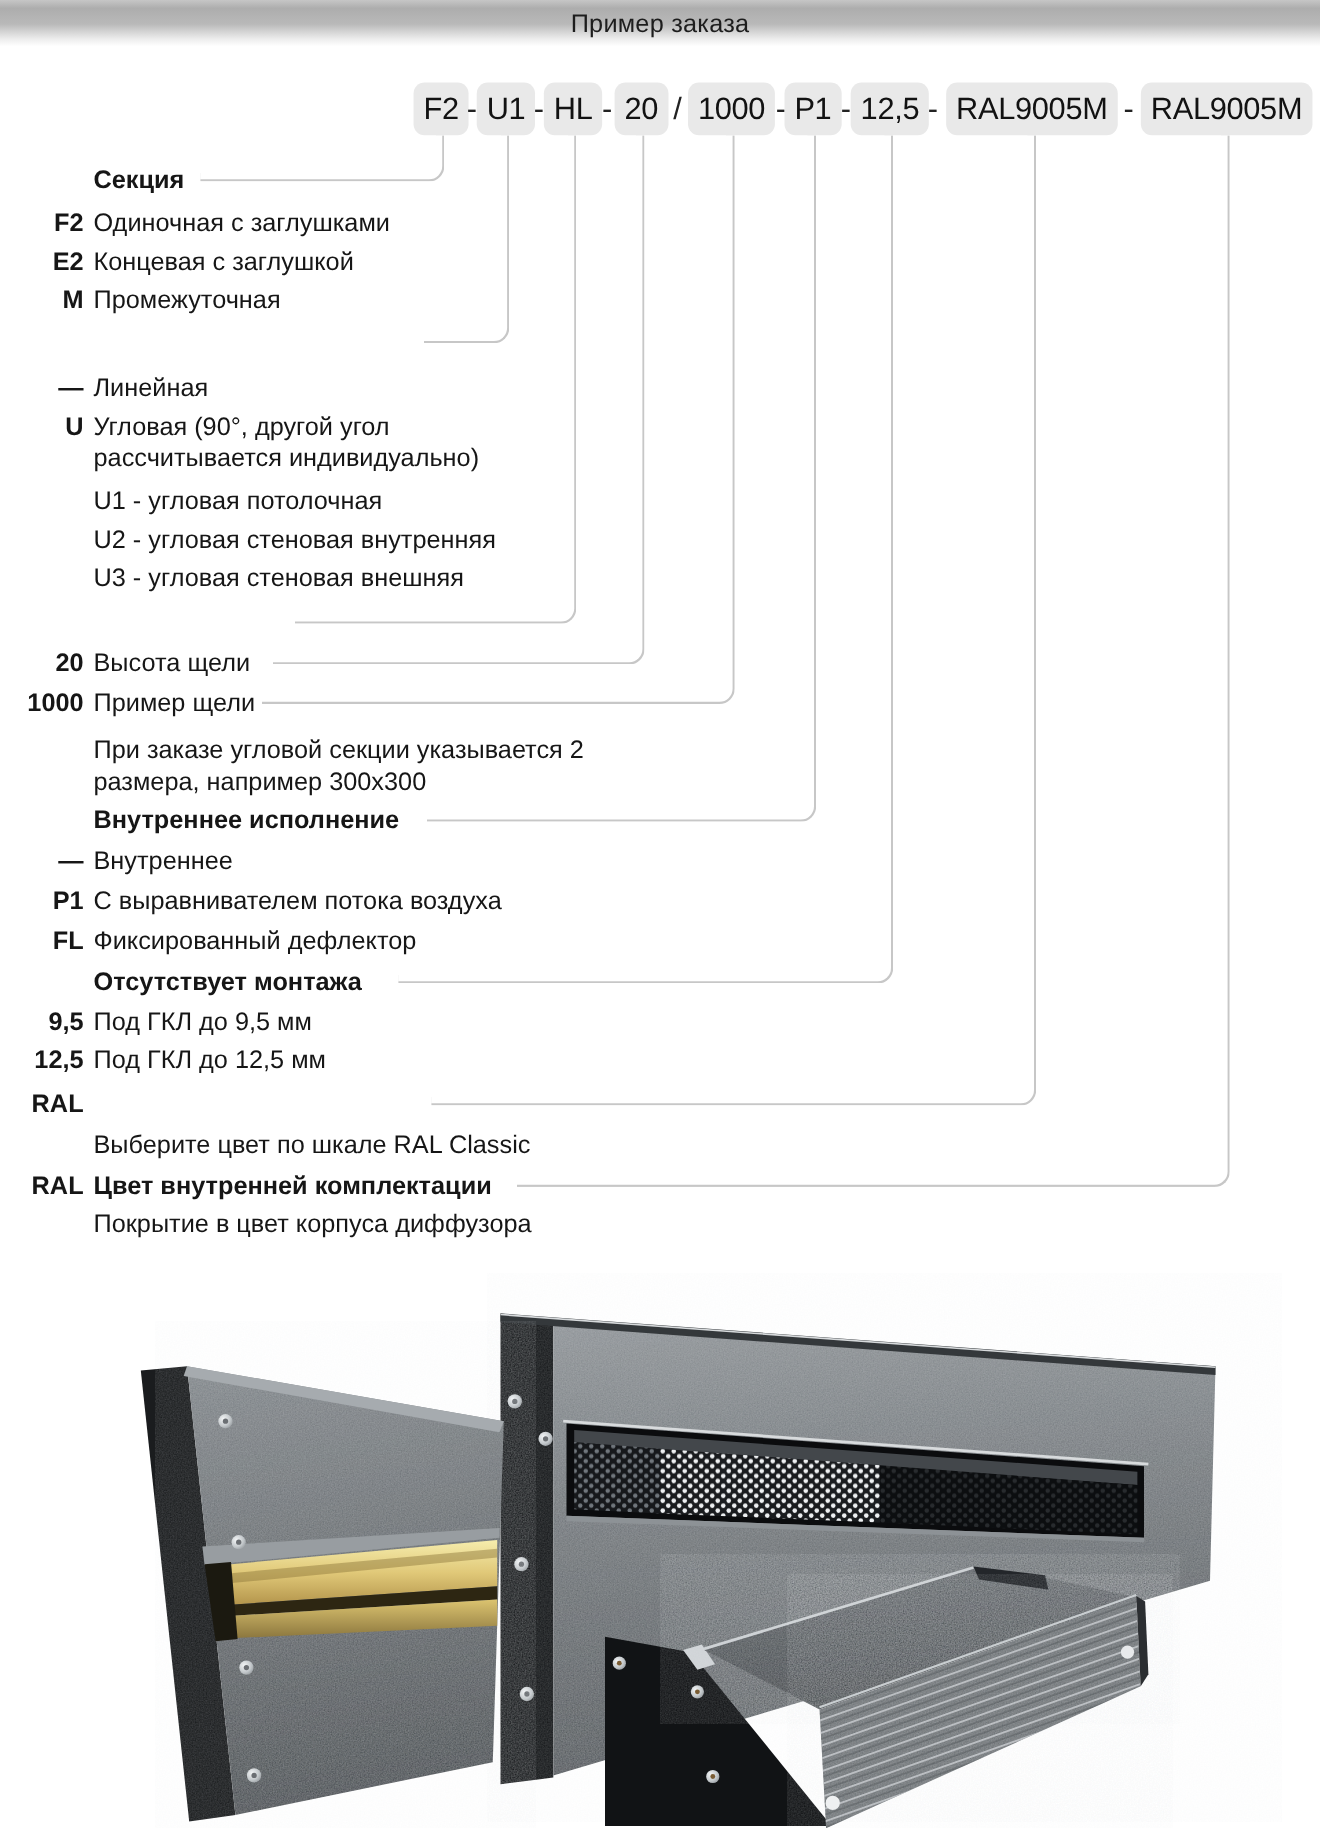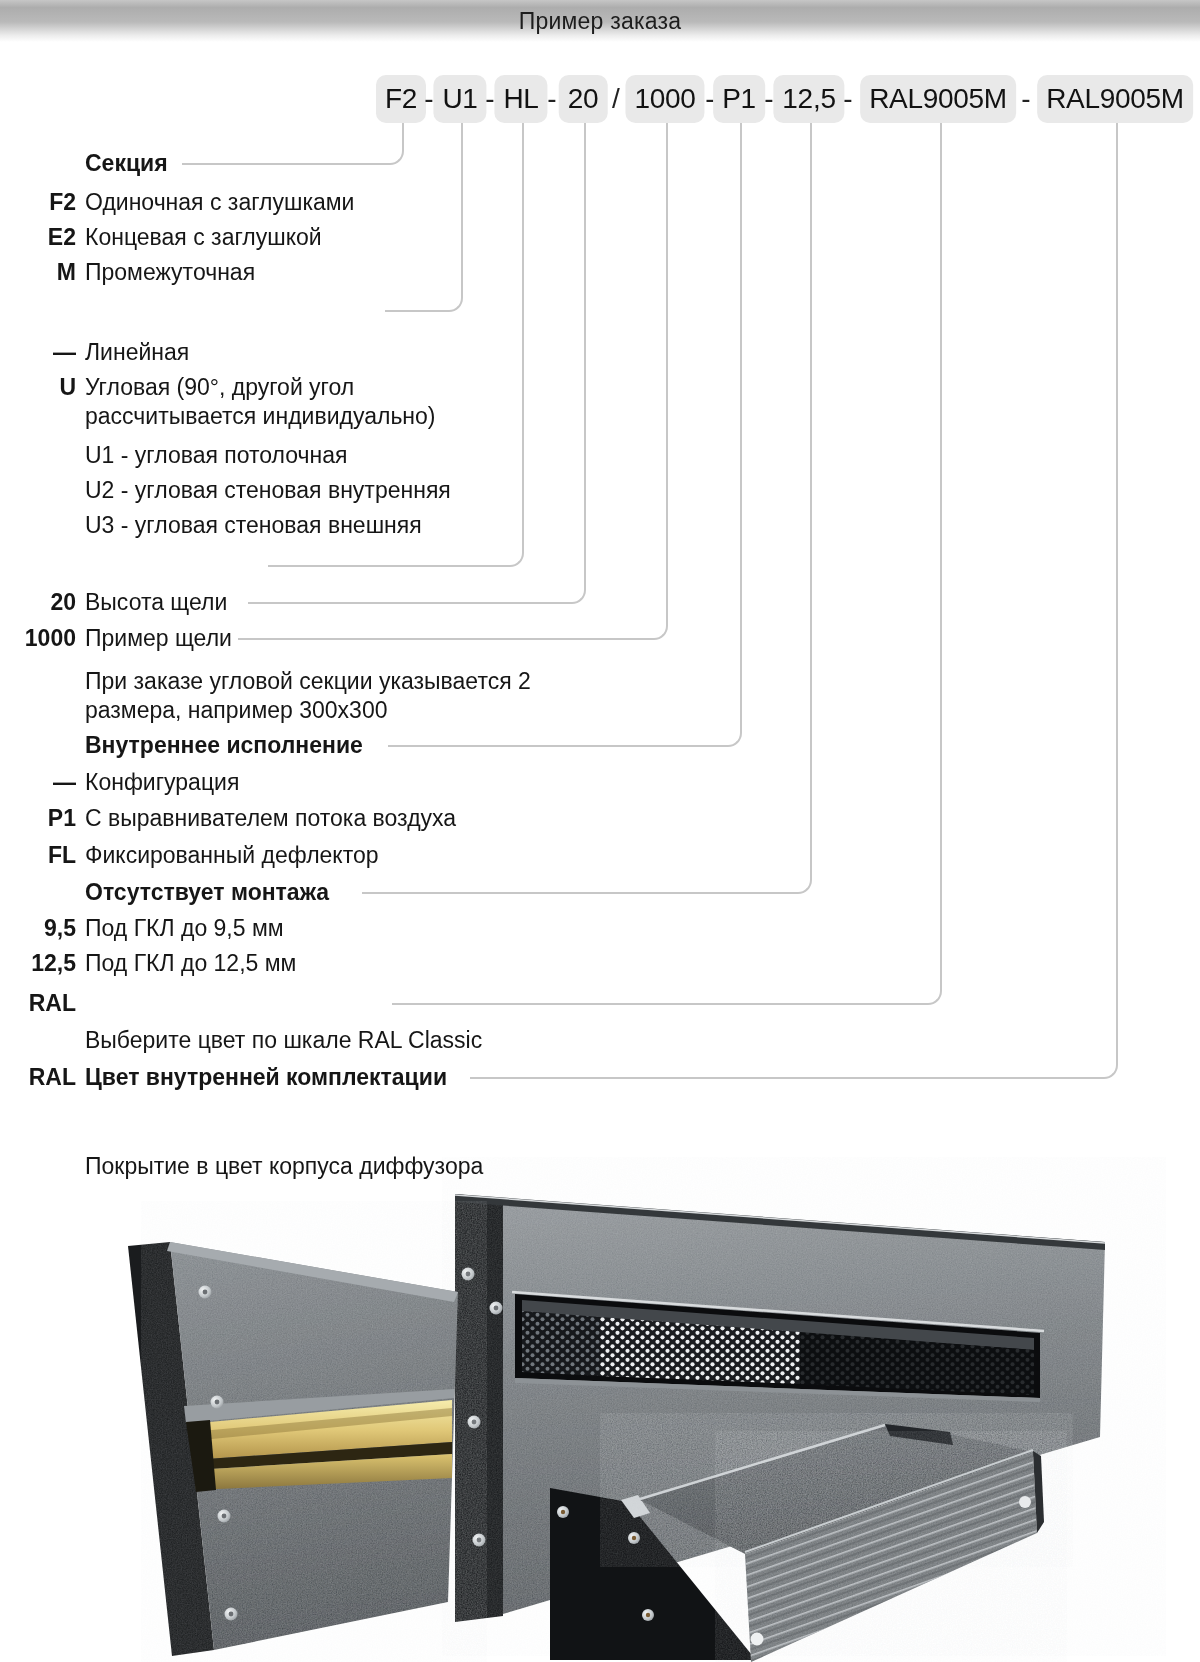--- a/index.html
+++ b/index.html
@@ -118,21 +118,21 @@
       <span class="code"></span>
       <span class="txt">При заказе угловой секции указывается 2
 размера, например 300х300</span>
     </div>
 <div class="row hdr" style="top:727px">
       <span class="code"></span>
       <span class="txt">Внутреннее исполнение</span>
     </div>
 <div class="row" style="top:764px">
       <span class="code">—</span>
-      <span class="txt">Конфигурация</span>
+      <span class="txt">Внутреннее</span>
     </div>
 <div class="row" style="top:800px">
       <span class="code">P1</span>
       <span class="txt">С выравнивателем потока воздуха</span>
     </div>
 <div class="row" style="top:837px">
       <span class="code">FL</span>
       <span class="txt">Фиксированный дефлектор</span>
     </div>
 <div class="row hdr" style="top:874px">
@@ -151,21 +151,21 @@
       <span class="code">RAL</span>
     </div>
 <div class="row" style="top:1022px">
       <span class="code"></span>
       <span class="txt">Выберите цвет по шкале RAL Classic</span>
     </div>
 <div class="row hdr" style="top:1059px">
       <span class="code">RAL</span>
       <span class="txt">Цвет внутренней комплектации</span>
     </div>
-<div class="row" style="top:1148px">
+<div class="row" style="top:1094px">
       <span class="code"></span>
       <span class="txt">Покрытие в цвет корпуса диффузора</span>
     </div>
 
 <svg id="photo" viewBox="0 0 1200 570" xmlns="http://www.w3.org/2000/svg">
   <defs>
     <linearGradient id="gMetalL" x1="0" y1="0" x2="0.1" y2="1">
       <stop offset="0" stop-color="#82878b"></stop>
           <stop offset="0.45" stop-color="#6a6f73"></stop>
           <stop offset="1" stop-color="#484d51"></stop>

